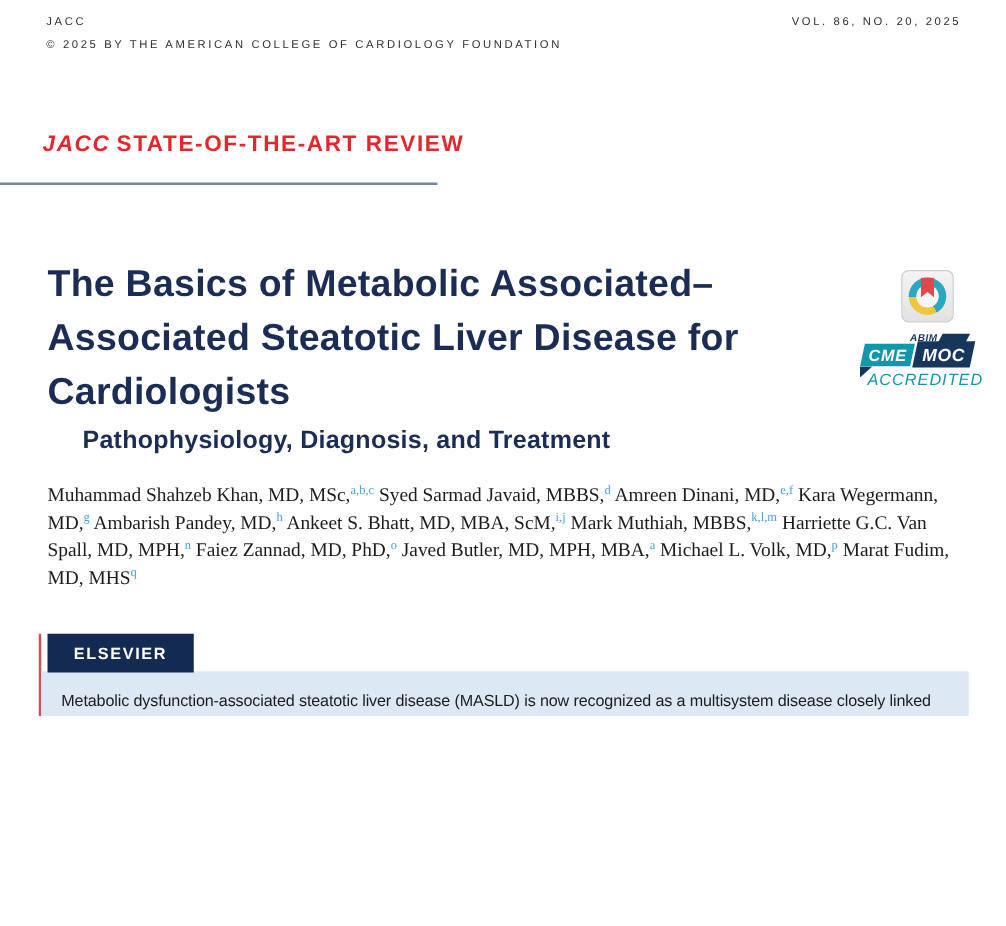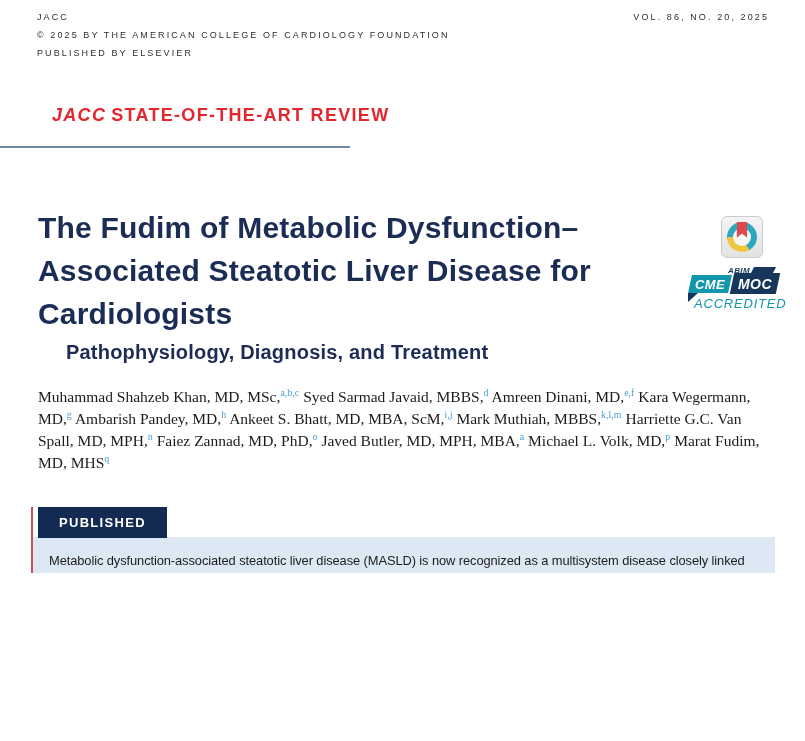--- a/index.html
+++ b/index.html
@@ -21,21 +21,21 @@
   }
   .masthead-left div { height: 18px; line-height: 18px; white-space: nowrap; }
   .masthead-right {
     position: absolute; right: 36px; top: 8px;
     font-size: 9px; letter-spacing: 2.1px; color: #2e2e2e;
     height: 18px; line-height: 18px; white-space: nowrap;
   }
 
   
   .series-heading {
-    position: absolute; left: 52px; top: 105px;
+    position: absolute; left: 34px; top: 105px;
     font-size: 18px; font-weight: bold; color: #e4272e;
     letter-spacing: 1.3px; white-space: nowrap;
   }
   .series-heading .jacc-italic { font-style: italic; margin-right: 5px; }
   .series-rule {
     position: absolute; left: 0; top: 146px;
     width: 350px; height: 2px; background: #71869f;
   }
 
   
@@ -143,31 +143,30 @@
   }
 </style>
 </head>
 <body>
 
 <div class="page">
 
   <div class="masthead-left">
     <div>JACC</div>
     <div>© 2025 BY THE AMERICAN COLLEGE OF CARDIOLOGY FOUNDATION</div>
-    <div>PUBLISHED BY ELSEVIER</div>
   </div>
   <div class="masthead-right">VOL. 86, NO. 20, 2025</div>
 
   <div class="series-heading">
     <span class="jacc-italic">JACC</span><span>STATE-OF-THE-ART REVIEW</span>
   </div>
   <div class="series-rule"></div>
 
   <h1 class="article-title">
-    <div>The Fudim of Metabolic Dysfunction–</div>
+    <div>The Basics of Metabolic Associated–</div>
     <div>Associated Steatotic Liver Disease for</div>
     <div>Cardiologists</div>
   </h1>
   <h2 class="article-subtitle">Pathophysiology, Diagnosis, and Treatment</h2>
 
   <p class="authors" id="authors"><span>Muhammad Shahzeb Khan, MD, MSc,</span><sup>a,b,c</sup> <span>Syed Sarmad Javaid, MBBS,</span><sup>d</sup> <span>Amreen Dinani, MD,</span><sup>e,f</sup> <span>Kara Wegermann, MD,</span><sup>g</sup> <span>Ambarish Pandey, MD,</span><sup>h</sup> <span>Ankeet S. Bhatt, MD, MBA, ScM,</span><sup>i,j</sup> <span>Mark Muthiah, MBBS,</span><sup>k,l,m</sup> <span>Harriette G.C. Van Spall, MD, MPH,</span><sup>n</sup> <span>Faiez Zannad, MD, PhD,</span><sup>o</sup> <span>Javed Butler, MD, MPH, MBA,</span><sup>a</sup> <span>Michael L. Volk, MD,</span><sup>p</sup> <span>Marat Fudim, MD, MHS</span><sup>q</sup></p>
 
   <div class="cme-badge">
     <div class="logo-tile">
       <div class="logo-ring">
@@ -183,18 +182,18 @@
         <span>CME</span>
       </div>
       <div class="moc-shape">
         <span>MOC</span>
       </div>
       <div class="accredited">ACCREDITED</div>
     </div>
   </div>
 
   <div class="abstract-redline"></div>
-  <div class="abstract-label">PUBLISHED</div>
+  <div class="abstract-label">ELSEVIER</div>
   <div class="abstract-box">
     <p class="abstract-text">Metabolic dysfunction-associated steatotic liver disease (MASLD) is now recognized as a multisystem disease closely linked to cardiovascular disease, which is the leading cause of death in this population. MASLD and cardiovascular disease share overlapping pathophysiological mechanisms including insulin resistance, chronic inflammation, oxidative stress, and endothelial dysfunction that not only drive the progression of each disease but may also potentiate one another. Recent initiatives, such as the cardiovascular-kidney-metabolic health framework and the cardiovascular-renal-hepatic-metabolic model, underscore the importance of integrated, multidisciplinary care for managing multisystemic conditions like MASLD. In this context, cardiologists who frequently encounter MASLD-related comorbidities such as diabetes and obesity are well positioned to lead efforts in early detection, risk stratification, and management. This review offers cardiologists a comprehensive overview of MASLD, including the epidemiology, diagnostic approaches,</p>
   </div>
 
 </div>
 
 </body></html>

